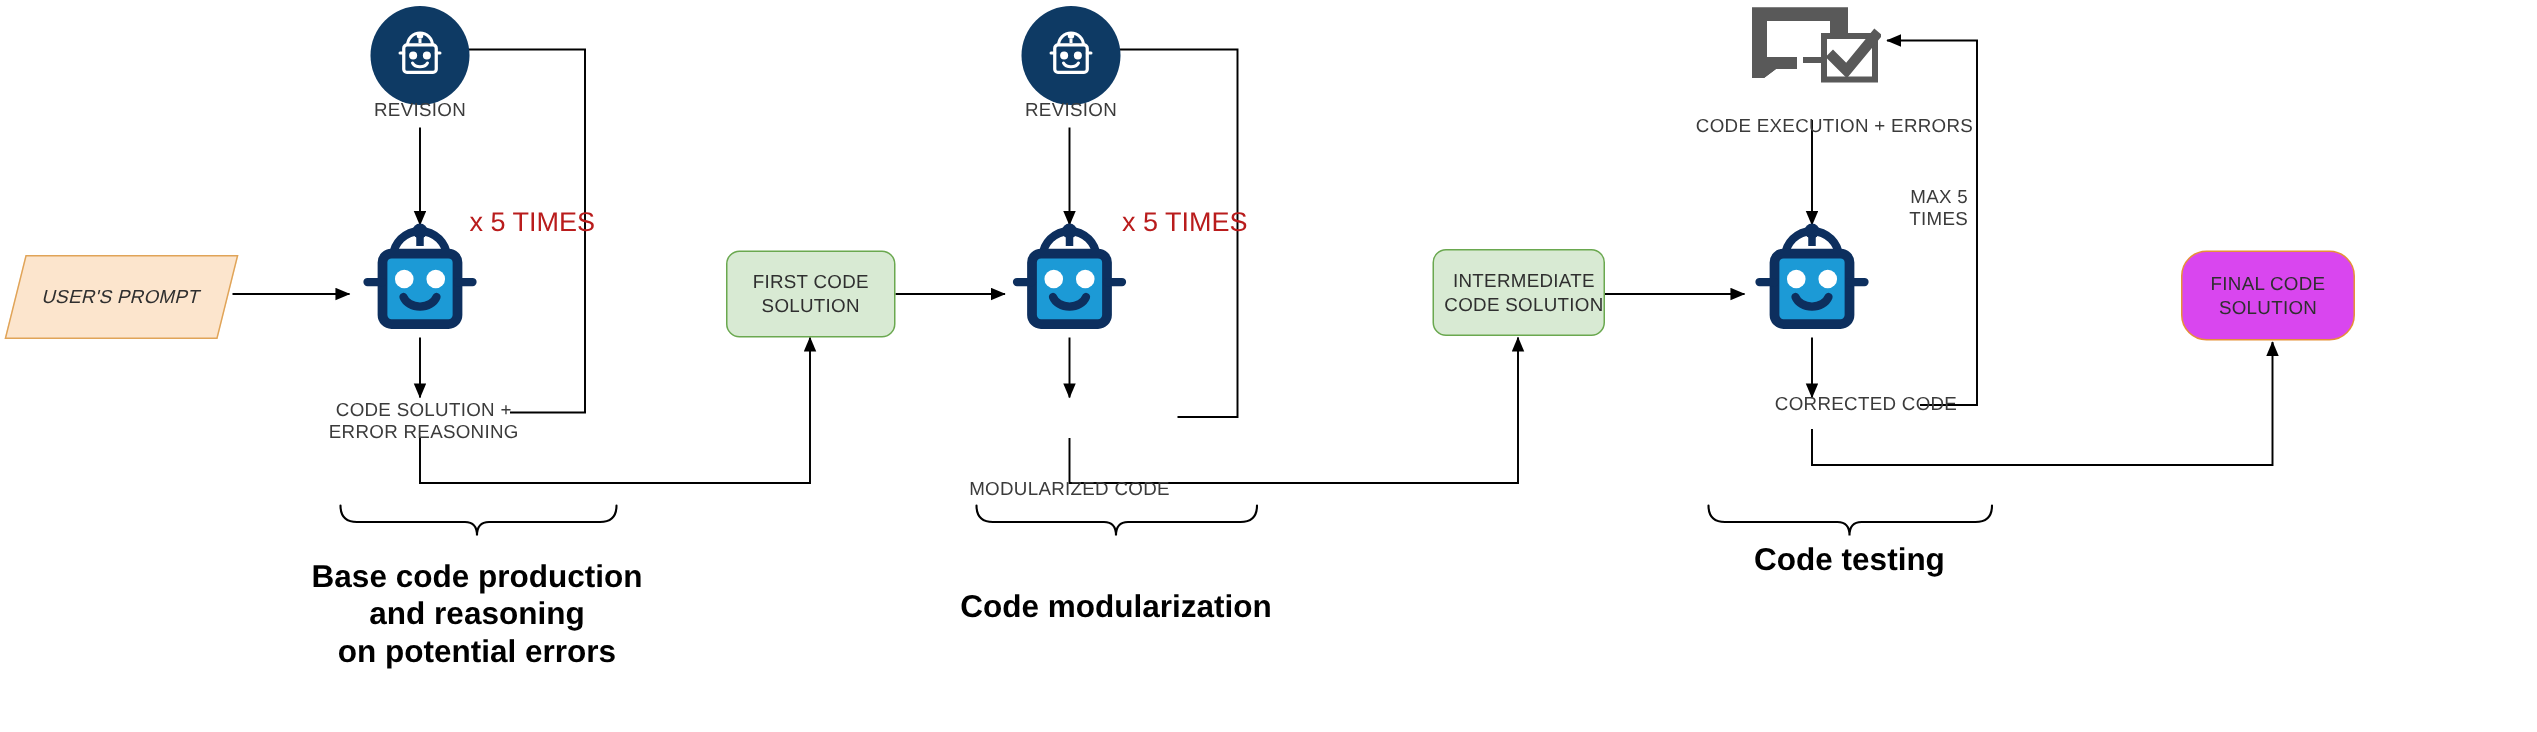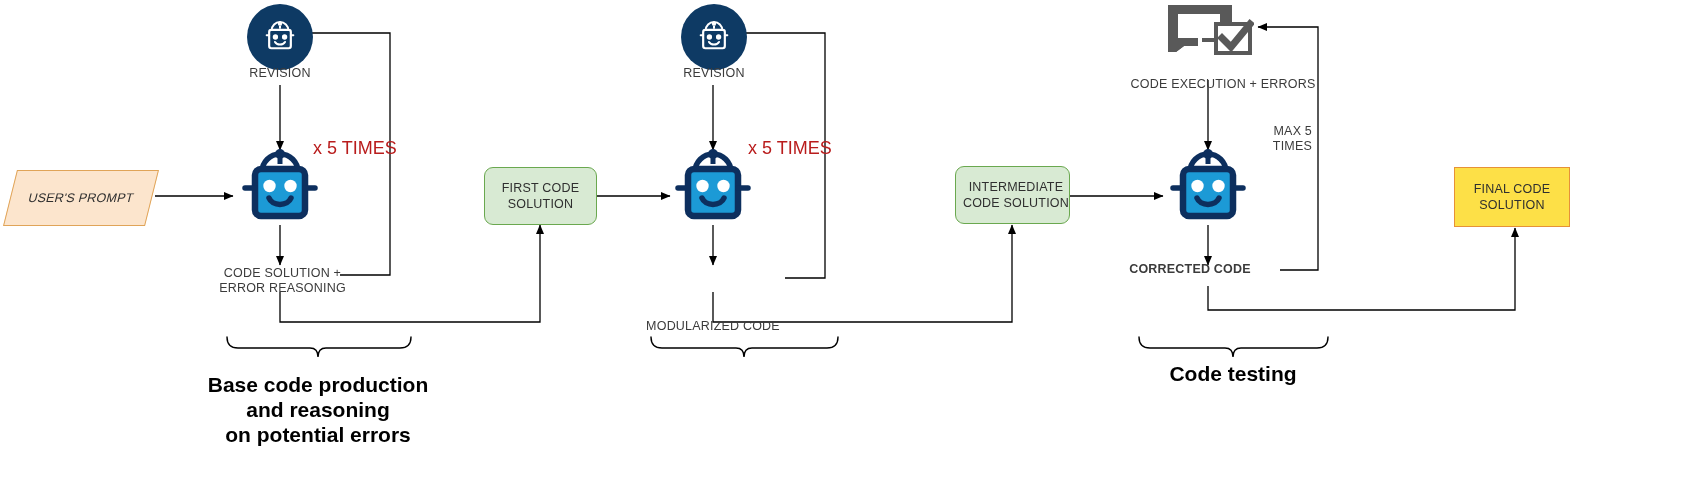--- a/index.html
+++ b/index.html
@@ -57,23 +57,23 @@
     line-height: 16px;
     white-space: pre-line;
     letter-spacing: .2px;
   }
   .box-green {
     background: #d8ead3;
     border: 1.3px solid #6aa84f;
     border-radius: 9px;
   }
   .box-orange {
-    background: #fde047;
+    background: #d946ef;
     border: 1.3px solid #e69138;
-    border-radius: 0;
+    border-radius: 17px;
   }
   .parallelogram {
     background: #fce5cd;
     border: 1.3px solid #e0a458;
     transform: skewX(-14deg);
   }
 
   
   svg.layer {
     position: absolute;
@@ -220,20 +220,21 @@
     </svg>
   </div>
 
   <div class="abs box box-green" style="left:484px;top:167px;width:113px;height:58px;">
     <span>FIRST CODE
 SOLUTION</span>
   </div>
 
   <div class="abs lbl" style="left:640px;top:271px;width:146px;margin-top:48px;">MODULARIZED CODE</div>
 
+  <div class="abs section-title" style="left:594px;top:392px;width:300px;">Code modularization</div>
 
   <div class="abs" style="left:1162px;top:2px;width:92px;height:56px;">
     <svg width="92" height="56" viewBox="0 0 92 56">
       <path d="M6 3 H70 V22 H58 V12 H16 V36 H36 V44 H22 L14 50 H6 Z" fill="#595959"></path>
       <rect x="16" y="12" width="42" height="24" fill="#ffffff"></rect>
       <path d="M6 3 H70 V40 H40 V36 H60 V12 H16 V36 H36 V44 H22 L14 50 H6 Z" fill="#595959"></path>
       <rect x="52" y="20" width="38" height="33" fill="#595959"></rect>
       <rect x="56" y="24" width="30" height="25" fill="#ffffff"></rect>
       <path d="M60 36 L69 45 L88 22" stroke="#595959" stroke-width="7" fill="none" stroke-linecap="square" stroke-linejoin="miter"></path>
     </svg>
@@ -254,21 +255,21 @@
       <path d="M36 50 a11.5 9 0 0 0 22 0" stroke="#0d2f5e" stroke-width="5.5" fill="none" stroke-linecap="round"></path>
       <path d="M12 40 h10 M72 40 h10" stroke="#0d2f5e" stroke-width="5.5" stroke-linecap="round"></path>
     </svg>
   </div>
 
   <div class="abs box box-green" style="left:955px;top:166px;width:115px;height:58px;justify-content:flex-end;">
     <span>INTERMEDIATE
 CODE SOLUTION</span>
   </div>
 
-  <div class="abs lbl" style="left:1112px;top:262px;width:156px;font-weight:bold;">CORRECTED CODE</div>
+  <div class="abs lbl" style="left:1166px;top:262px;width:156px;">CORRECTED CODE</div>
 
   <div class="abs section-title" style="left:1083px;top:361px;width:300px;">Code testing</div>
 
   <div class="abs box box-orange" style="left:1454px;top:167px;width:116px;height:60px;">
     <span>FINAL CODE
 SOLUTION</span>
   </div>
 
 </div>
 

